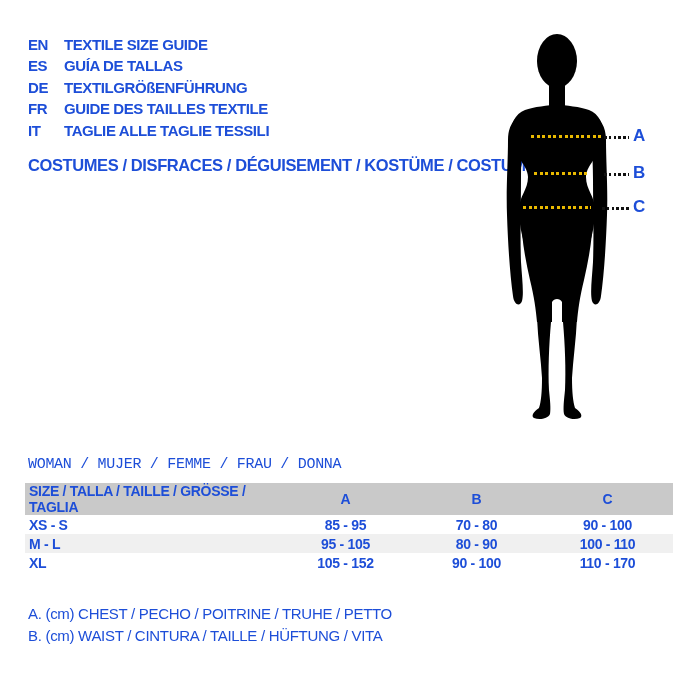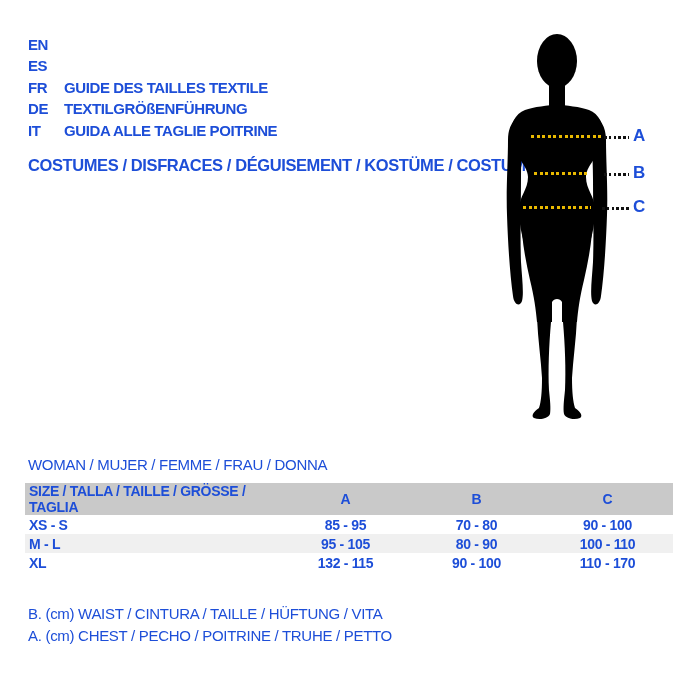--- a/index.html
+++ b/index.html
@@ -15,21 +15,21 @@
   .category-title{position:absolute;top:156px;left:28px;font-size:16.5px;
     font-weight:700;letter-spacing:-0.4px;white-space:nowrap;}
   
   .figure-wrap{position:absolute;left:485px;top:30px;width:145px;height:395px;}
   .dots{position:absolute;height:3px;}
   .dots.yellow{background:repeating-linear-gradient(90deg,#e9b900 0 3px,transparent 3px 5.6px);}
   .dots.black{background:repeating-linear-gradient(90deg,#111 0 2.6px,transparent 2.6px 4.8px);}
   .measure-label{position:absolute;font-size:17px;font-weight:700;letter-spacing:-0.3px;}
   
   .section-title{position:absolute;top:456px;left:28px;font-size:15px;
-    letter-spacing:-0.3px;font-weight:400;white-space:nowrap;}
+    letter-spacing:-0.3px;font-weight:400;white-space:nowrap;font-family:Liberation Mono, monospace;}
   
   table.size-table{position:absolute;top:483px;left:25px;width:648px;
     border-collapse:collapse;table-layout:fixed;font-size:14px;letter-spacing:-0.3px;}
   table.size-table col.c-size{width:255px;}
   table.size-table col.c-val{width:131px;}
   table.size-table th,table.size-table td{font-weight:700;padding:0;height:19px;
     text-align:center;vertical-align:middle;}
   table.size-table thead th{background:#c9c9c9;height:21px;}
   table.size-table th:first-child,table.size-table td:first-child{
     text-align:left;padding-left:4px;}
@@ -39,35 +39,37 @@
     letter-spacing:-0.3px;line-height:21.5px;}
 </style>
 </head>
 <body>
 
 <div class="page">
 
   <div class="lang-block">
     <div class="lang-row">
       <span>EN</span>
+      <span>TEXTILE SIZE GUIDE</span>
     </div>
     <div class="lang-row">
       <span>ES</span>
+      <span>GUÍA DE TALLAS</span>
+    </div>
+    <div class="lang-row">
+      <span>DE</span>
+      <span>TEXTILGRÖßENFÜHRUNG</span>
     </div>
     <div class="lang-row">
       <span>FR</span>
       <span>GUIDE DES TAILLES TEXTILE</span>
     </div>
     <div class="lang-row">
-      <span>DE</span>
-      <span>TEXTILGRÖßENFÜHRUNG</span>
-    </div>
-    <div class="lang-row">
       <span>IT</span>
-      <span>GUIDA ALLE TAGLIE POITRINE</span>
+      <span>TAGLIE ALLE TAGLIE TESSILI</span>
     </div>
   </div>
 
   <div class="category-title">COSTUMES / DISFRACES / DÉGUISEMENT / KOSTÜME / COSTUMI</div>
 
   <div class="figure-wrap">
     <svg width="145" height="395" viewBox="0 0 145 395">
       <g fill="#000000">
 
         <ellipse cx="72" cy="31" rx="20" ry="27"></ellipse>
@@ -170,25 +172,25 @@
         <td>90 - 100</td>
       </tr>
       <tr class="stripe">
         <td>M - L</td>
         <td>95 - 105</td>
         <td>80 - 90</td>
         <td>100 - 110</td>
       </tr>
       <tr>
         <td>XL</td>
-        <td>132 - 115</td>
+        <td>105 - 152</td>
         <td>90 - 100</td>
         <td>110 - 170</td>
       </tr>
     </tbody>
   </table>
 
   <div class="legend-block">
+    <div>A. (cm) CHEST / PECHO / POITRINE / TRUHE / PETTO</div>
     <div>B. (cm) WAIST / CINTURA / TAILLE / HÜFTUNG / VITA</div>
-    <div>A. (cm) CHEST / PECHO / POITRINE / TRUHE / PETTO</div>
   </div>
 
 </div>
 
 </body></html>

